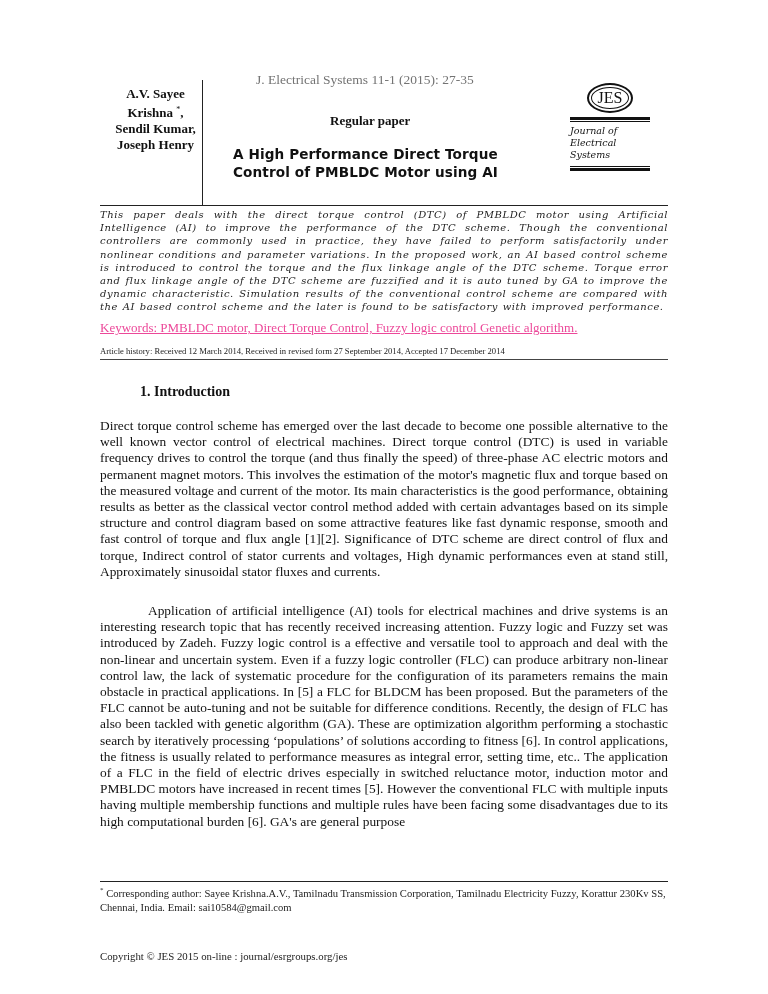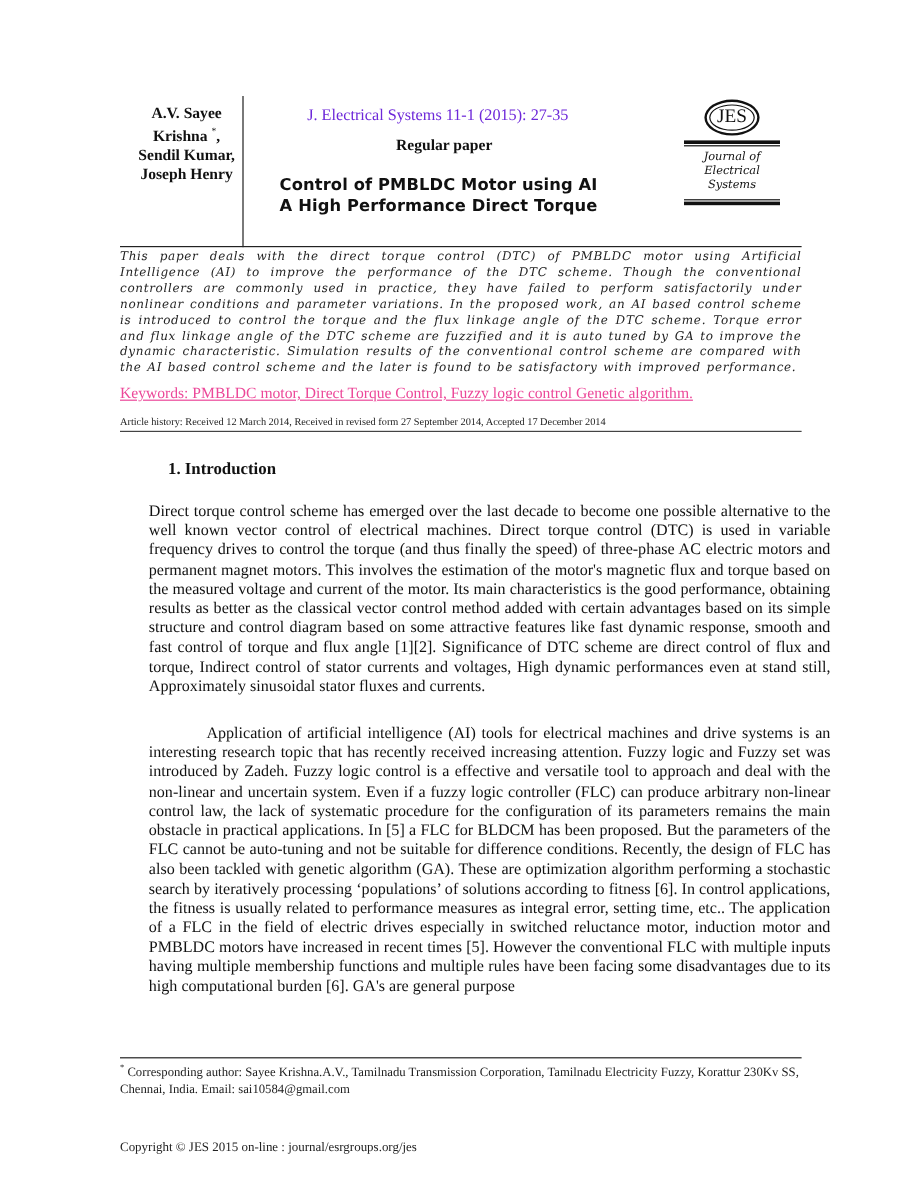--- a/index.html
+++ b/index.html
@@ -3,46 +3,46 @@
 <meta charset="utf-8">
 <style>
   html, body { margin:0; padding:0; background:#ffffff; }
   body { width:768px; height:994px; position:relative; overflow:hidden; color:#111; font-family:"Liberation Serif", serif; }
   .abs { position:absolute; }
 
   
   #authors { left:108px; top:86px; width:95px; font-family:"Liberation Serif", serif; font-weight:bold; font-size:13px; line-height:16px; color:#111;text-align:center; }
   #authors sup { font-size:8px; font-weight:normal; }
   #vdivider { left:202px; top:80px; width:1px; height:126px; background:#222; }
-  #journal-ref { left:256px; top:88px; font-size:13.5px; color:#6d28d9; }
+  #journal-ref { left:256px; top:72px; font-size:13.5px; color:#737373; }
   #paper-type { left:330px; top:113px; font-size:13px; font-weight:bold; }
   #title { left:233px; top:145px; width:300px; font-family:"DejaVu Sans", sans-serif; font-weight:bold; font-size:13.6px; line-height:18px; color:#111; letter-spacing:0.1px; }
 
   
   #logo { left:570px; top:80px; width:80px; height:110px; }
   #logo-oval { position:absolute; left:17px; top:3px; width:42px; height:26px; border:2px solid #111; border-radius:50%; }
   #logo-oval-inner { position:absolute; left:2px; top:2px; right:2px; bottom:2px; border:1px solid #111; border-radius:50%; display:flex; align-items:center; justify-content:center; font-family:"Liberation Serif", serif; font-size:16px; font-weight:normal; color:#111; }
   #logo-bar1 { position:absolute; left:0; top:37px; width:80px; height:3px; background:#111; }
   #logo-bar1b { position:absolute; left:0; top:41px; width:80px; height:1px; background:#111; }
-  #logo-text { position:absolute; left:0; top:45px; width:80px; text-align:center; font-family:"DejaVu Serif", serif; font-style:italic; font-size:9.5px; line-height:12px; color:#111; }
+  #logo-text { position:absolute; left:0; top:45px; width:80px; text-align:left; font-family:"DejaVu Serif", serif; font-style:italic; font-size:9.5px; line-height:12px; color:#111; }
   #logo-bar2 { position:absolute; left:0; top:86px; width:80px; height:1px; background:#111; }
   #logo-bar2b { position:absolute; left:0; top:88px; width:80px; height:3px; background:#111; }
 
   #hrule-top { left:100px; top:205px; width:568px; height:1px; background:#222; }
 
   
   #abstract { left:100px; top:208px; width:568px; font-family:"DejaVu Serif", serif; font-size:10px; line-height:13.2px; color:#222; text-align:justify; letter-spacing:0.55px; word-spacing:1px; font-style:italic; font-weight:normal; }
 
   #keywords { left:100px; top:320px; width:568px; font-size:13px; color:#ec4899;text-decoration:underline; }
   #history { left:100px; top:346px; width:568px; font-size:8.6px; color:#222; }
   #hrule-hist { left:100px; top:359px; width:568px; height:1px; background:#444; }
 
   #section-heading { left:100px; top:384px; font-size:14px; font-weight:bold; color:#111;margin-left:40px; }
 
-  .para { position:absolute; left:100px; width:568px; font-size:13.4px; line-height:16.2px; text-align:justify; color:#111;margin-left:24px; }
+  .para { position:absolute; left:100px; width:568px; font-size:13.4px; line-height:16.2px; text-align:justify; color:#111; }
   #para1 { top:418px; }
   #para2 { top:603px; text-indent:48px; }
 
   #footnote-rule { left:100px; top:881px; width:568px; height:1px; background:#222; }
   #footnote { left:100px; top:883px; width:568px; font-size:10.6px; line-height:14px; color:#222; }
   #footnote sup { font-size:7px; }
   #copyright { left:100px; top:950px; font-size:10.8px; color:#222; }
 </style>
 </head>
 <body>
@@ -52,22 +52,22 @@
   <div><span>Krishna</span> <sup>*</sup><span>,</span></div>
   <div>Sendil Kumar,</div>
   <div>Joseph Henry</div>
 </div>
 
 <div id="vdivider" class="abs"></div>
 
 <div id="journal-ref" class="abs">J. Electrical Systems 11-1 (2015): 27-35</div>
 <div id="paper-type" class="abs">Regular paper</div>
 <div id="title" class="abs">
+  <div>A High Performance Direct Torque</div>
   <div>Control of PMBLDC Motor using AI</div>
-  <div>A High Performance Direct Torque</div>
 </div>
 
 <div id="logo" class="abs">
   <div id="logo-oval">
     <div id="logo-oval-inner">JES</div>
   </div>
   <div id="logo-bar1"></div>
   <div id="logo-bar1b"></div>
   <div id="logo-text">
     <div>Journal of</div>

